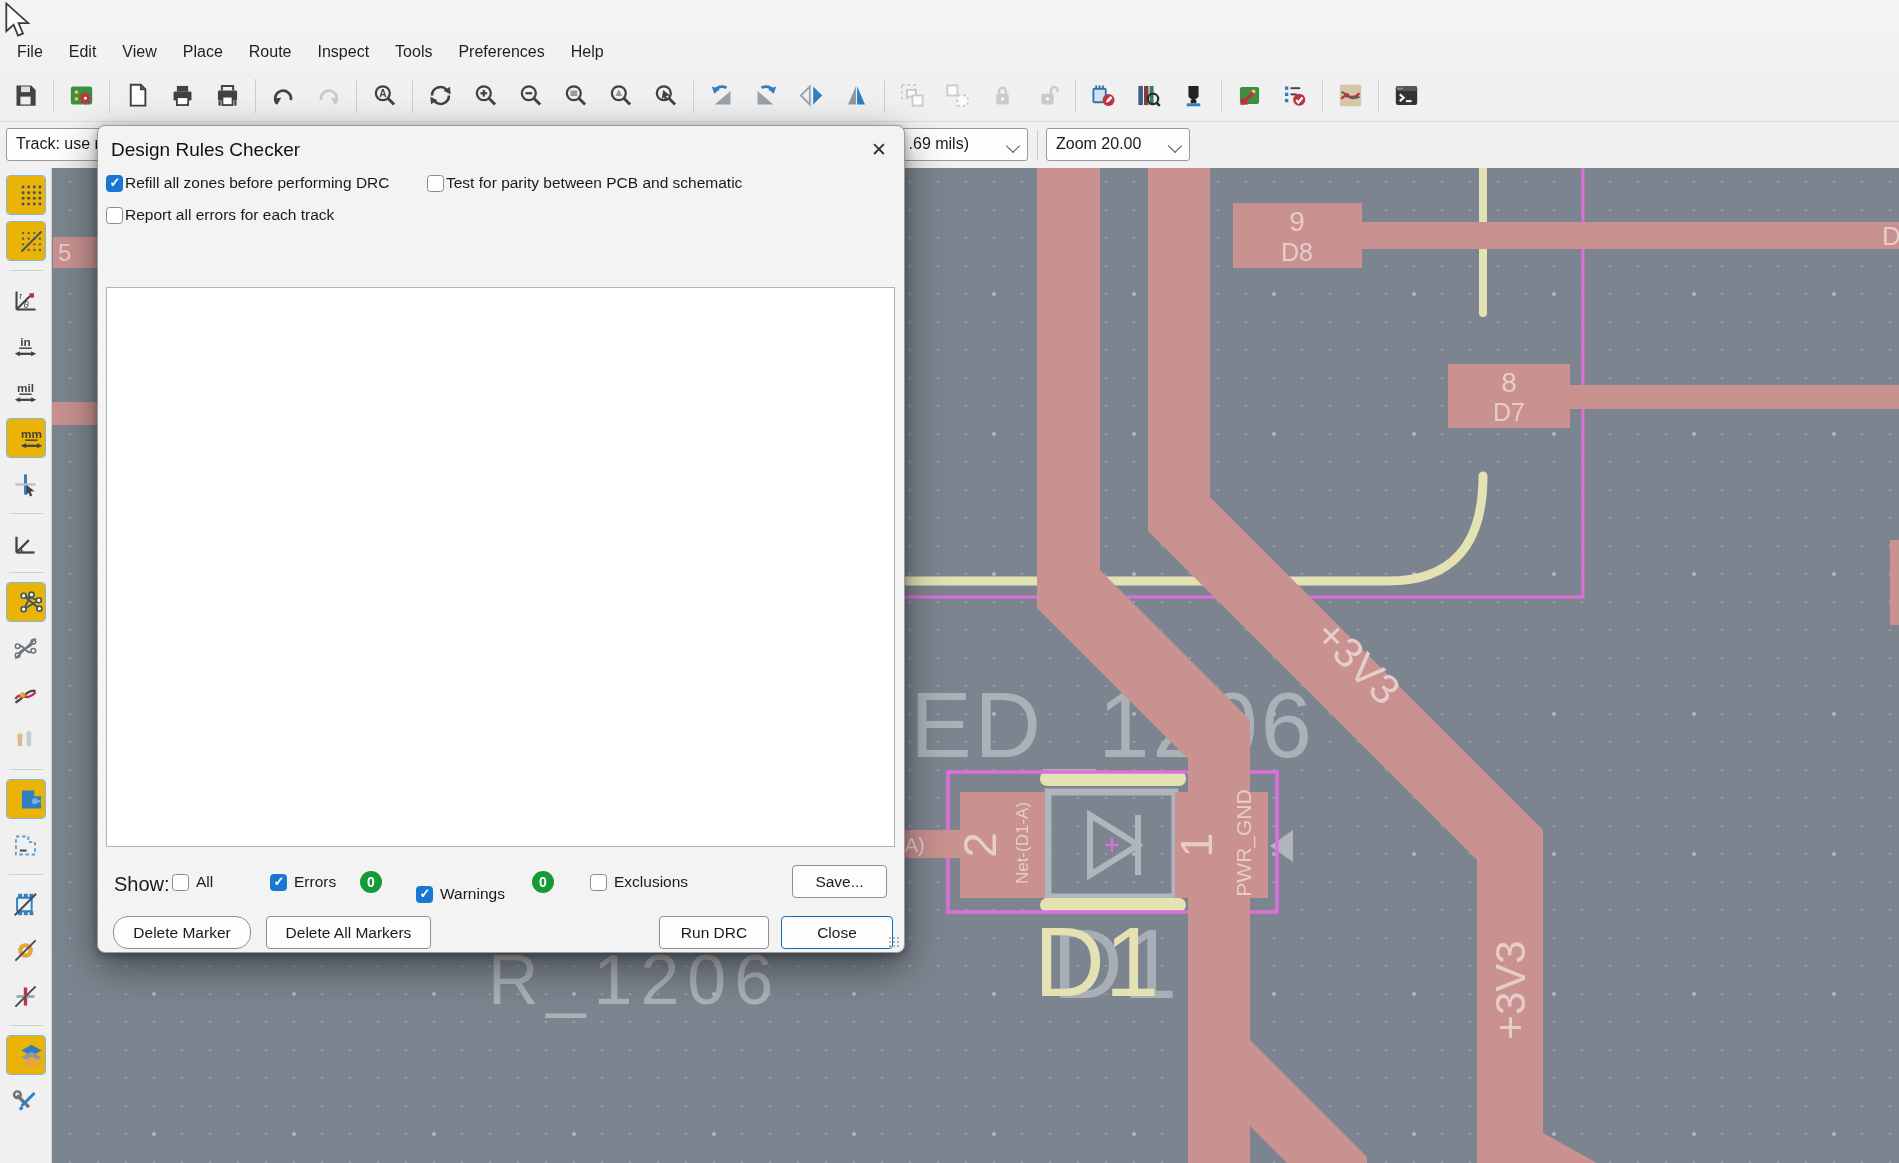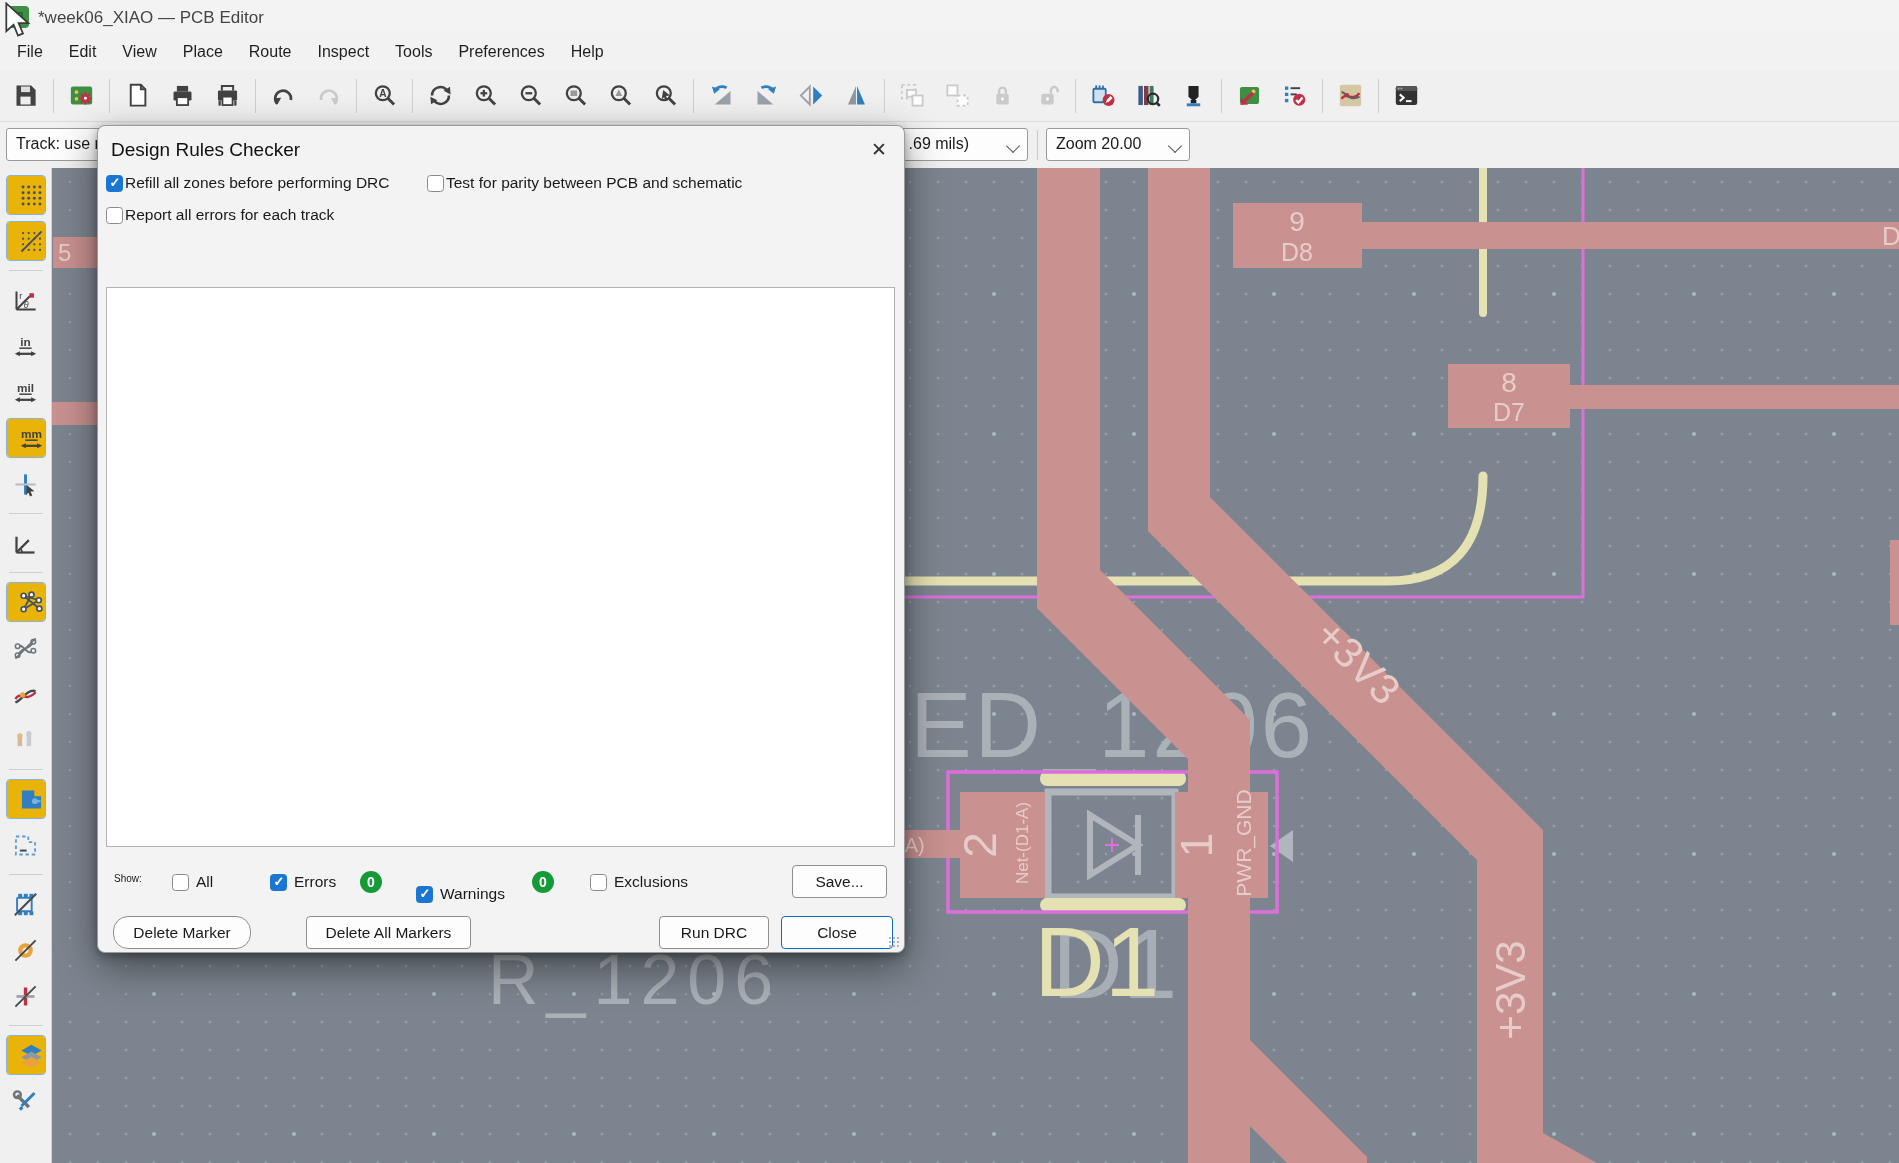--- a/index.html
+++ b/index.html
@@ -56,45 +56,36 @@
       box-sizing:border-box;flex:0 0 auto;position:relative;}
   .cb.on{background:#1976d2;border-color:#1976d2;}
   .cb.on::after{content:"\2713";position:absolute;left:2.5px;top:-1px;color:#fff;font-size:13px;font-weight:bold;}
   #tabs{position:absolute;left:8px;top:127px;display:flex;align-items:flex-end;}
   .tab{border:1px solid #c2c2c2;border-bottom:none;background:#ececec;color:#222;
        padding:7px 12px 8px 12px;border-radius:5px 5px 0 0;margin-right:3px;font-size:15.5px;}
   .tab.active{background:#fff;position:relative;z-index:2;padding-bottom:10px;margin-bottom:-1px;}
   #vlist{position:absolute;left:8px;top:161px;width:789px;height:560px;background:#fff;
          border:1px solid #b3b3b3;box-sizing:border-box;}
   #showrow{position:absolute;left:0;top:737px;width:100%;height:42px;}
-  #showrow .lbl{font-size:10px;}
+  #showrow .lbl{font-size:20px;}
   .srow-item{position:absolute;top:10px;display:flex;align-items:center;gap:7px;}
   .badge{width:22px;height:22px;border-radius:50%;background:#169a38;color:#fff;font-weight:bold;
          font-size:14px;display:flex;align-items:center;justify-content:center;position:absolute;top:8px;}
   .btn{position:absolute;height:33px;background:#fdfdfd;border:1px solid #8f8f8f;border-radius:4px;
        font-size:15.5px;display:flex;align-items:center;justify-content:center;box-sizing:border-box;color:#1a1a1a;}
   .btn.primary{border:1.6px solid #0f6cbd;}
   #grip{position:absolute;right:4px;bottom:4px;width:12px;height:12px;
         background:radial-gradient(circle,#b5b5b5 1.2px,transparent 1.3px);background-size:4px 4px;}
   #cursor{position:absolute;left:3px;top:2px;z-index:60;}
 </style>
 </head>
 <body>
 
 <div id="app" style="--board: #7c858f; --copper: #c99190; --silk: #e4e1b2; --fab: #b0b6bc; --courtyard: #dd6fdd; --padlbl: #e6cdc9; --griddot: #959fa9; --griddotM: #aeb8c2;">
 
-  <div id="titlebar">
-    <svg id="appicon" viewBox="0 0 24 24">
-      <rect x="1" y="1" width="22" height="22" rx="4" fill="#3e8e44"></rect>
-      <circle cx="8" cy="8" r="2" fill="#f2c14b"></circle>
-        <circle cx="16" cy="16" r="2" fill="#f2c14b"></circle>
-      <path d="M8 8h8v8" stroke="#2a6930" stroke-width="2" fill="none"></path>
-    </svg>
-    <span class="title">*week06_XIAO — PCB Editor</span>
-  </div>
 
   <svg id="cursor" width="30" height="38" viewBox="0 0 20 26">
     <polygon points="2,1 2,20 7,15.5 10,23 13.4,21.5 10.4,14.5 17,14.5" fill="#fff" stroke="#3a3a3a" stroke-width="1.2"></polygon>
   </svg>
 
   <div id="menubar">
       <div class="mi">File</div>
       <div class="mi">Edit</div>
       <div class="mi">View</div>
       <div class="mi">Place</div>
@@ -674,18 +665,18 @@
       </span>
       <span class="badge" style="left:434px;">0</span>
       <span class="srow-item" style="left:492px;">
         <span class="cb"></span>
         <span>Exclusions</span>
       </span>
       <span class="btn" style="left:694px;top:2px;width:95px;">Save...</span>
     </div>
 
     <span class="btn" style="left:15px;top:790px;width:138px;border-radius:15px;">Delete Marker</span>
-    <span class="btn" style="left:168px;top:790px;width:165px;margin-left:40px;">Delete All Markers</span>
+    <span class="btn" style="left:168px;top:790px;width:165px;">Delete All Markers</span>
     <span class="btn" style="left:561px;top:790px;width:110px;">Run DRC</span>
     <span class="btn primary" style="left:683px;top:790px;width:112px;">Close</span>
     <div id="grip"></div>
   </div>
 </div>
 
 </body></html>

